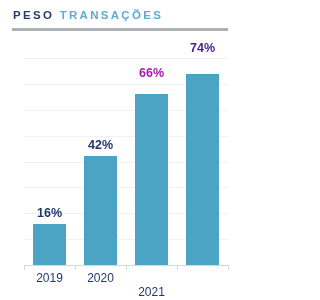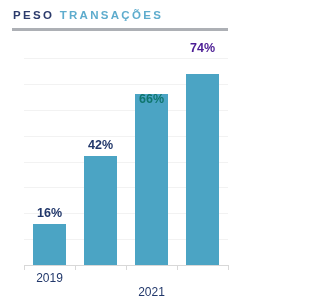--- a/index.html
+++ b/index.html
@@ -141,28 +141,29 @@
       <div class="bar-slot" style="left: 0px; width: 51px;">
         <div class="bar" style="height: 41.4px; background: rgb(75, 164, 196);"></div>
         <div class="bar-label" style="bottom: 45.4px; color: rgb(34, 56, 107);">16%</div>
       </div>
       <div class="bar-slot" style="left: 51px; width: 51px;">
         <div class="bar" style="height: 108.675px; background: rgb(75, 164, 196);"></div>
         <div class="bar-label" style="bottom: 112.675px; color: rgb(34, 56, 107);">42%</div>
       </div>
       <div class="bar-slot" style="left: 102px; width: 51px;">
         <div class="bar" style="height: 170.775px; background: rgb(75, 164, 196);"></div>
-        <div class="bar-label" style="bottom: 159px; color: #0f766e;">66%</div>
+        <div class="bar-label" style="bottom: 185px; color: #a21caf;">66%</div>
       </div>
       <div class="bar-slot" style="left: 153px; width: 51px;">
         <div class="bar" style="height: 191.475px; background: rgb(75, 164, 196);"></div>
         <div class="bar-label" style="bottom: 210px; color: #4c1d95;">74%</div>
       </div>
     </div>
   <div id="axis-line" style="background: rgb(216, 216, 216);"></div>
 <div class="cat-label" style="left: 24px; width: 51px; color: rgb(34, 56, 107);">2019</div>
+    <div class="cat-label" style="left: 75px; width: 51px; color: rgb(34, 56, 107);">2020</div>
     <div class="cat-label" style="left: 126px; width: 51px; color: rgb(34, 56, 107); margin-top: 14px;">2021</div>
     <div class="axis-tick" style="left: 24px; background: rgb(216, 216, 216);"></div>
     <div class="axis-tick" style="left: 75px; background: rgb(216, 216, 216);"></div>
     <div class="axis-tick" style="left: 126px; background: rgb(216, 216, 216);"></div>
     <div class="axis-tick" style="left: 177px; background: rgb(216, 216, 216);"></div>
     <div class="axis-tick" style="left: 228px; background: rgb(216, 216, 216);"></div>
   </div>
 
 </body></html>

